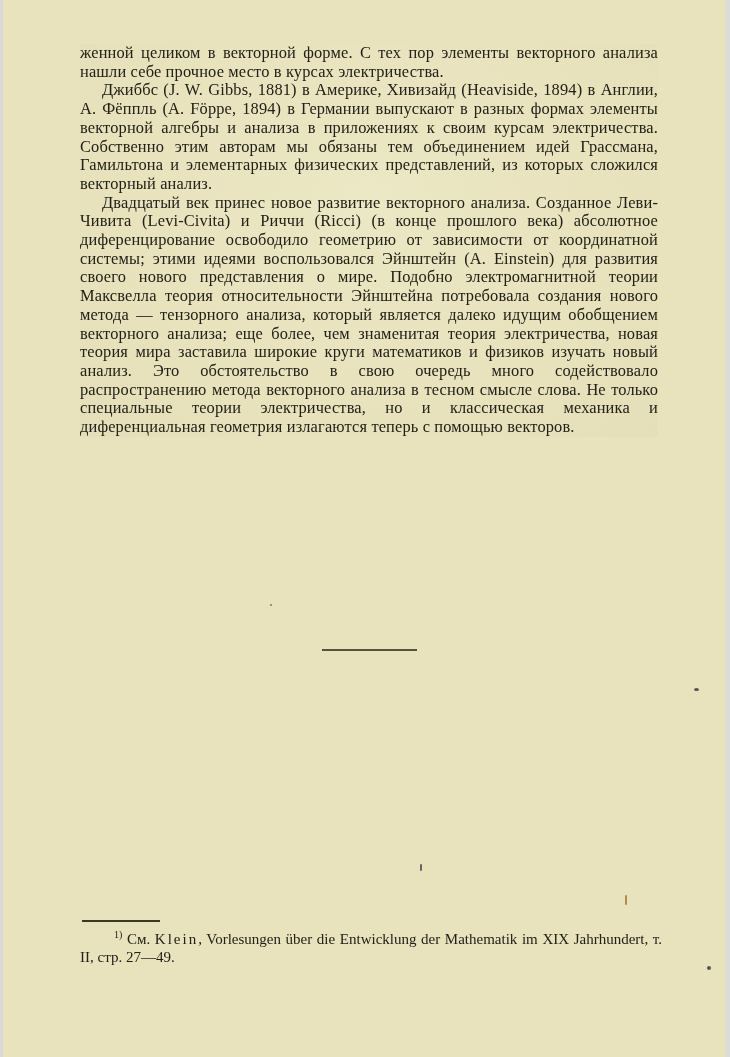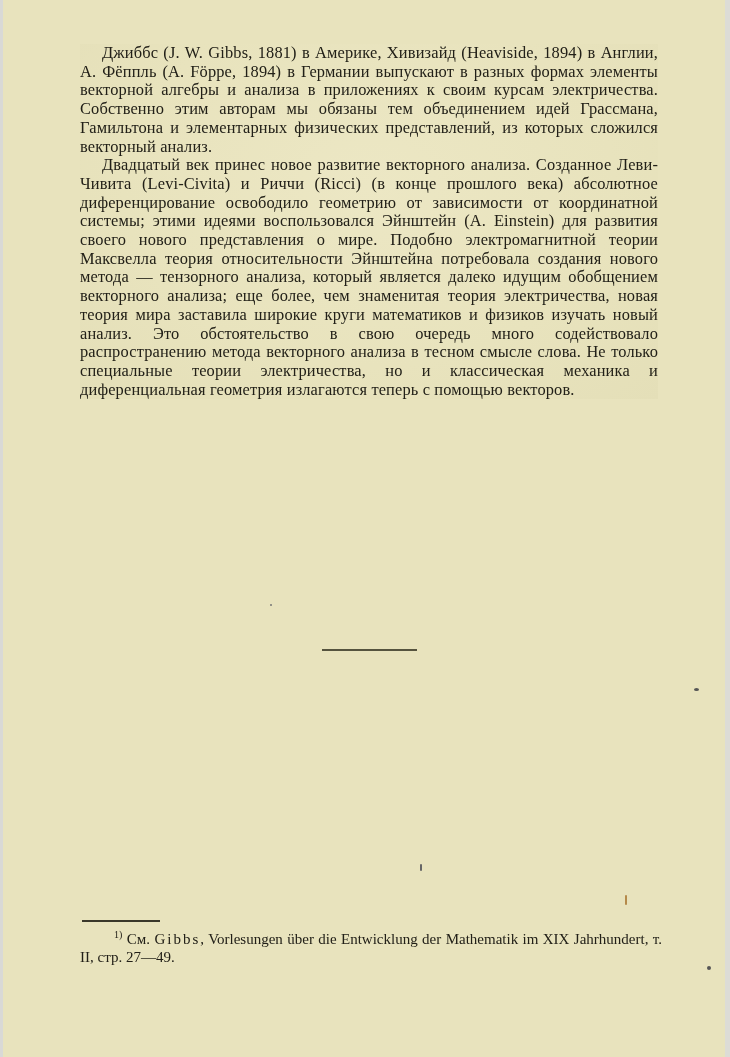--- a/index.html
+++ b/index.html
@@ -42,29 +42,30 @@
     .speck { position: absolute; background: #555; border-radius: 50%; }
   </style>
 </head>
 <body>
 
 <div class="edge-left"></div>
 <div class="edge-right"></div>
 
 <div class="page">
   <div class="body-text">
+    <p class="cont">женной целиком в векторной форме. С тех пор элементы векторного анализа нашли себе прочное место в курсах электричества.</p>
     <p>Джиббс (J. W. Gibbs, 1881) в Америке, Хивизайд (Heaviside, 1894) в Англии, А. Фёппль (A. Föppe, 1894) в Германии выпускают в разных формах элементы векторной алгебры и анализа в приложениях к своим курсам электричества. Собственно этим авторам мы обязаны тем объединением идей Грассмана, Гамильтона и элементарных физических представлений, из которых сложился векторный анализ.</p>
     <p>Двадцатый век принес новое развитие векторного анализа. Созданное Леви-Чивита (Levi-Civita) и Риччи (Ricci) (в конце прошлого века) абсолютное диференцирование освободило геометрию от зависимости от координатной системы; этими идеями воспользовался Эйнштейн (A. Einstein) для развития своего нового представления о мире. Подобно электромагнитной теории Максвелла теория относительности Эйнштейна потребовала создания нового метода — тензорного анализа, который является далеко идущим обобщением векторного анализа; еще более, чем знаменитая теория электричества, новая теория мира заставила широкие круги математиков и физиков изучать новый анализ. Это обстоятельство в свою очередь много содействовало распространению метода векторного анализа в тесном смысле слова. Не только специальные теории электричества, но и классическая механика и диференциальная геометрия излагаются теперь с помощью векторов.</p>
   </div>
 </div>
 
 <div class="separator"></div>
 
 <div class="fn-rule"></div>
 <div class="footnote">
-  <p><span class="sup">1)</span> <span>См.</span> <span class="spaced">Gibbs</span><span>, Vorlesungen über die Entwicklung der Mathematik im XIX Jahrhundert, т. II, стр. 27—49.</span></p>
+  <p><span class="sup">1)</span> <span>См.</span> <span class="spaced">Klein</span><span>, Vorlesungen über die Entwicklung der Mathematik im XIX Jahrhundert, т. II, стр. 27—49.</span></p>
 </div>
 
 <div class="speck" style="left:694px;top:688px;width:5px;height:3px;"></div>
 <div class="speck" style="left:707px;top:966px;width:4px;height:4px;"></div>
 <div class="speck" style="left:420px;top:864px;width:2px;height:7px;border-radius:1px;background:#666;"></div>
 <div class="speck" style="left:625px;top:895px;width:2px;height:10px;border-radius:1px;background:#b58a4a;"></div>
 <div class="speck" style="left:270px;top:604px;width:2px;height:2px;background:#777;"></div>
 
 </body></html>

